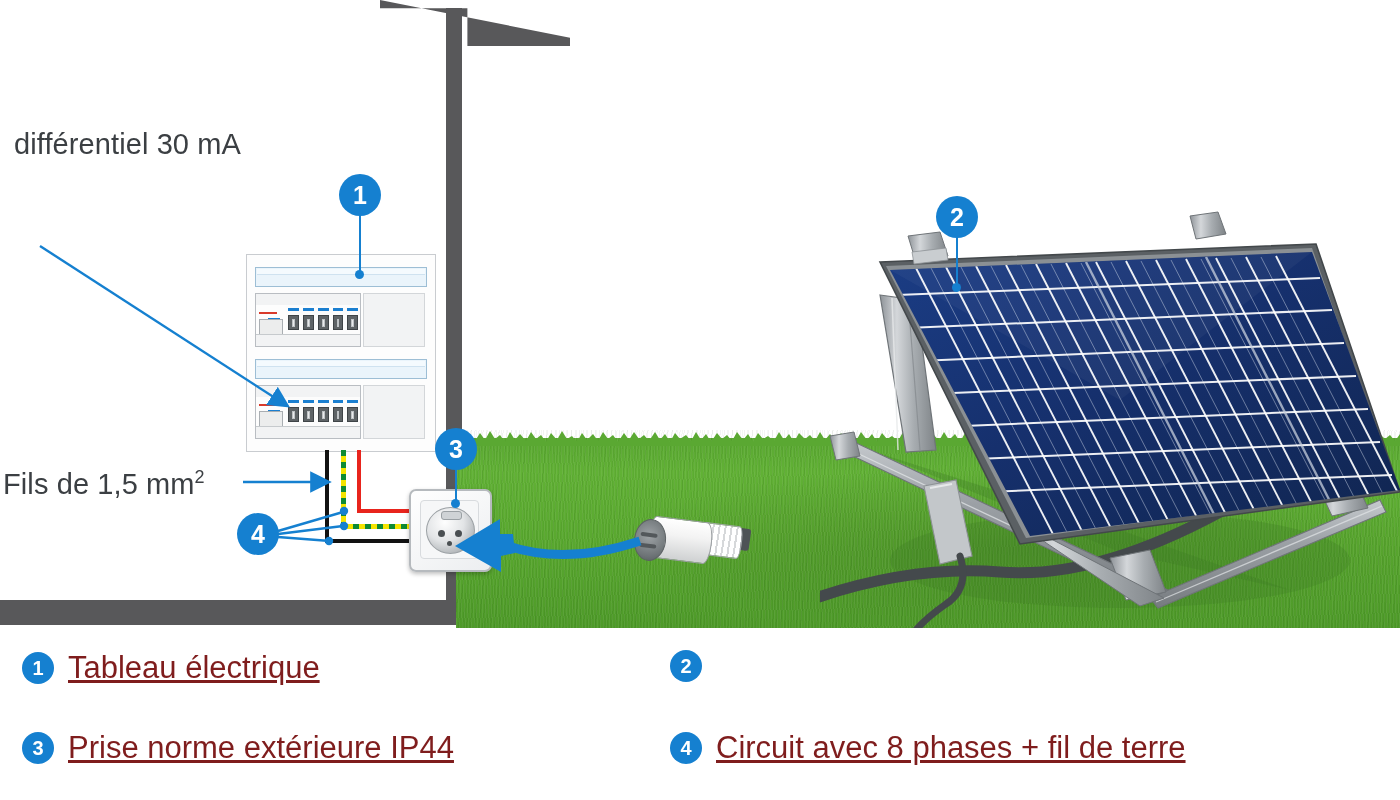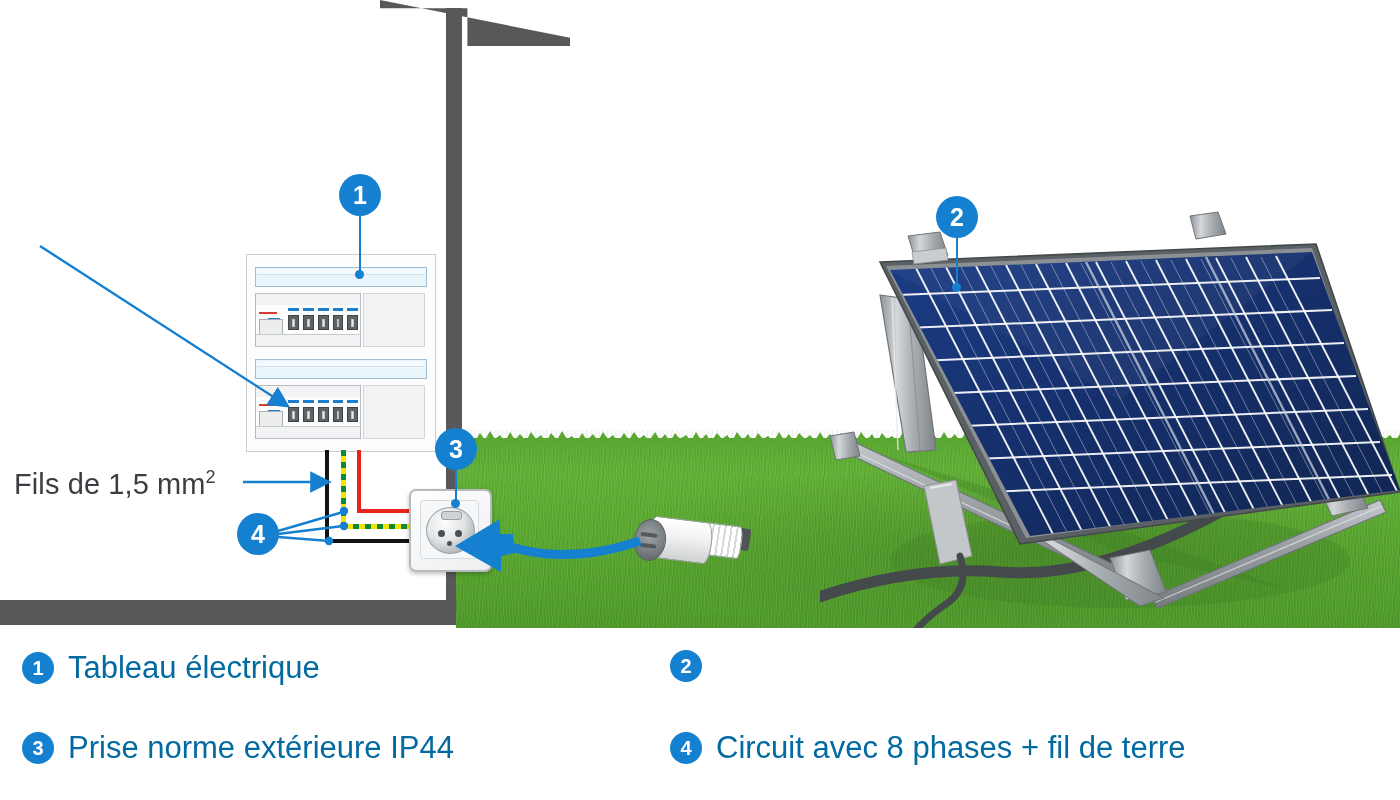--- a/index.html
+++ b/index.html
@@ -92,21 +92,21 @@
   .callout-sub{font-size:18px;vertical-align:super;}
 
   
   #lines{position:absolute;left:0;top:0;width:1400px;height:628px;pointer-events:none;}
 
   
   #legend{position:absolute;left:0;top:628px;width:1400px;height:172px;background:#fff;}
   .legend-item{position:absolute;display:flex;align-items:center;gap:14px;}
   .legend-badge{width:32px;height:32px;border-radius:50%;background:#1580d0;color:#fff;
      display:flex;align-items:center;justify-content:center;font-size:20px;font-weight:700;flex:0 0 auto;}
-  .legend-text{color:#0369a1;font-size:31px;white-space:nowrap;}
+  .legend-text{color:#7f1d1d;font-size:31px;white-space:nowrap;text-decoration:underline;}
 </style>
 </head>
 <body>
 
 <div id="stage">
 
   <div id="scene">
 
     <div class="roof" style="left:380px;top:0px;width:190px;height:46px;
                 clip-path:polygon(0% 0%, 100% 82%, 100% 100%, 46% 100%, 46% 18%, 0% 18%);"></div>
@@ -400,23 +400,24 @@
       <div class="badge-stem" style="left:455px;top:466px;height:38px;"></div>
       <div class="badge-dot" style="left:451px;top:499px;"></div>
       <div class="badge badge-scene" style="left:435px;top:428px;">3</div>
     </div>
 
     <div>
       <div class="badge badge-scene" style="left:237px;top:513px;">4</div>
     </div>
 
     <div class="callout" style="left:14px;top:128px;">
-    </div>
-
-    <div class="callout" style="left:14px;top:467px;">
+      <div>différentiel 30 mA</div>
+    </div>
+
+    <div class="callout" style="left:3px;top:467px;">
       <span>Fils de 1,5 mm</span><span class="callout-sub">2</span>
     </div>
 
   </div>
 
   <div id="legend">
 
     <div class="legend-item" style="left:22px;top:22px;">
       <div class="legend-badge">1</div>
       <div class="legend-text">Tableau électrique</div>

